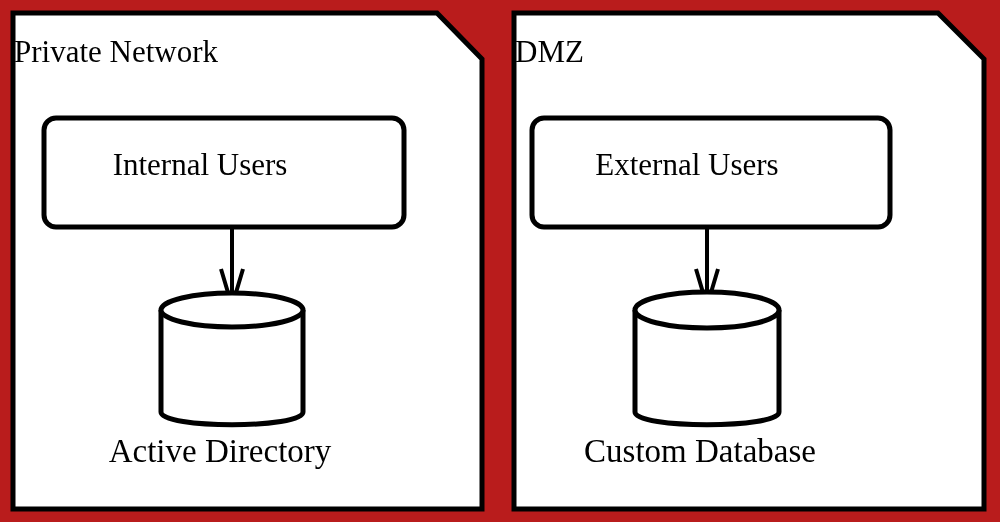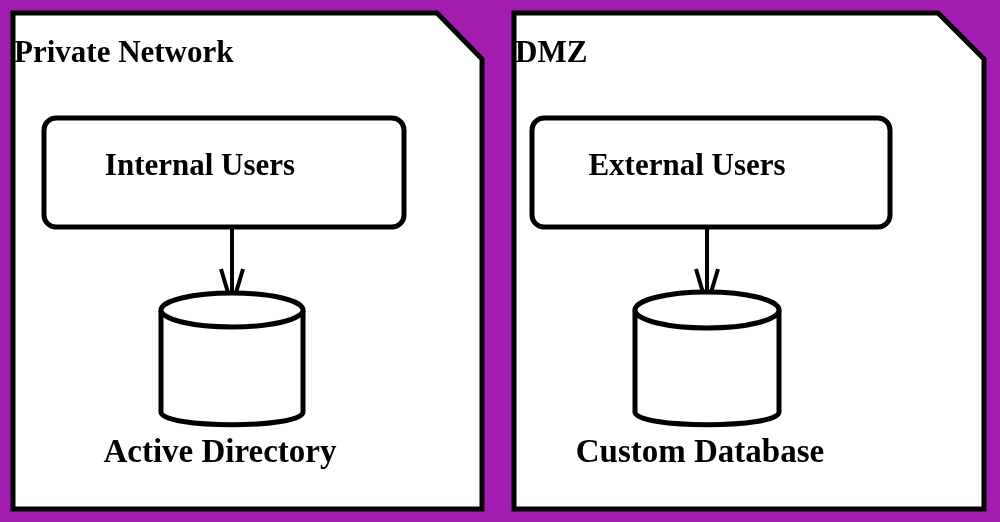--- a/index.html
+++ b/index.html
@@ -10,22 +10,21 @@
   body {
     width: 1000px;
     height: 522px;
     overflow: hidden;
     font-family: "Liberation Serif", "DejaVu Serif", serif;
   }
   #diagram-root {
     position: relative;
     width: 1000px;
     height: 522px;
-    background: #a21caf;
-    font-weight: bold;
+    background: #b91c1c;
   }
   #diagram-svg {
     display: block;
     width: 1000px;
     height: 522px;
   }
   .pkg-shape {
     fill: #ffffff;
     stroke: #000000;
     stroke-width: 5;

